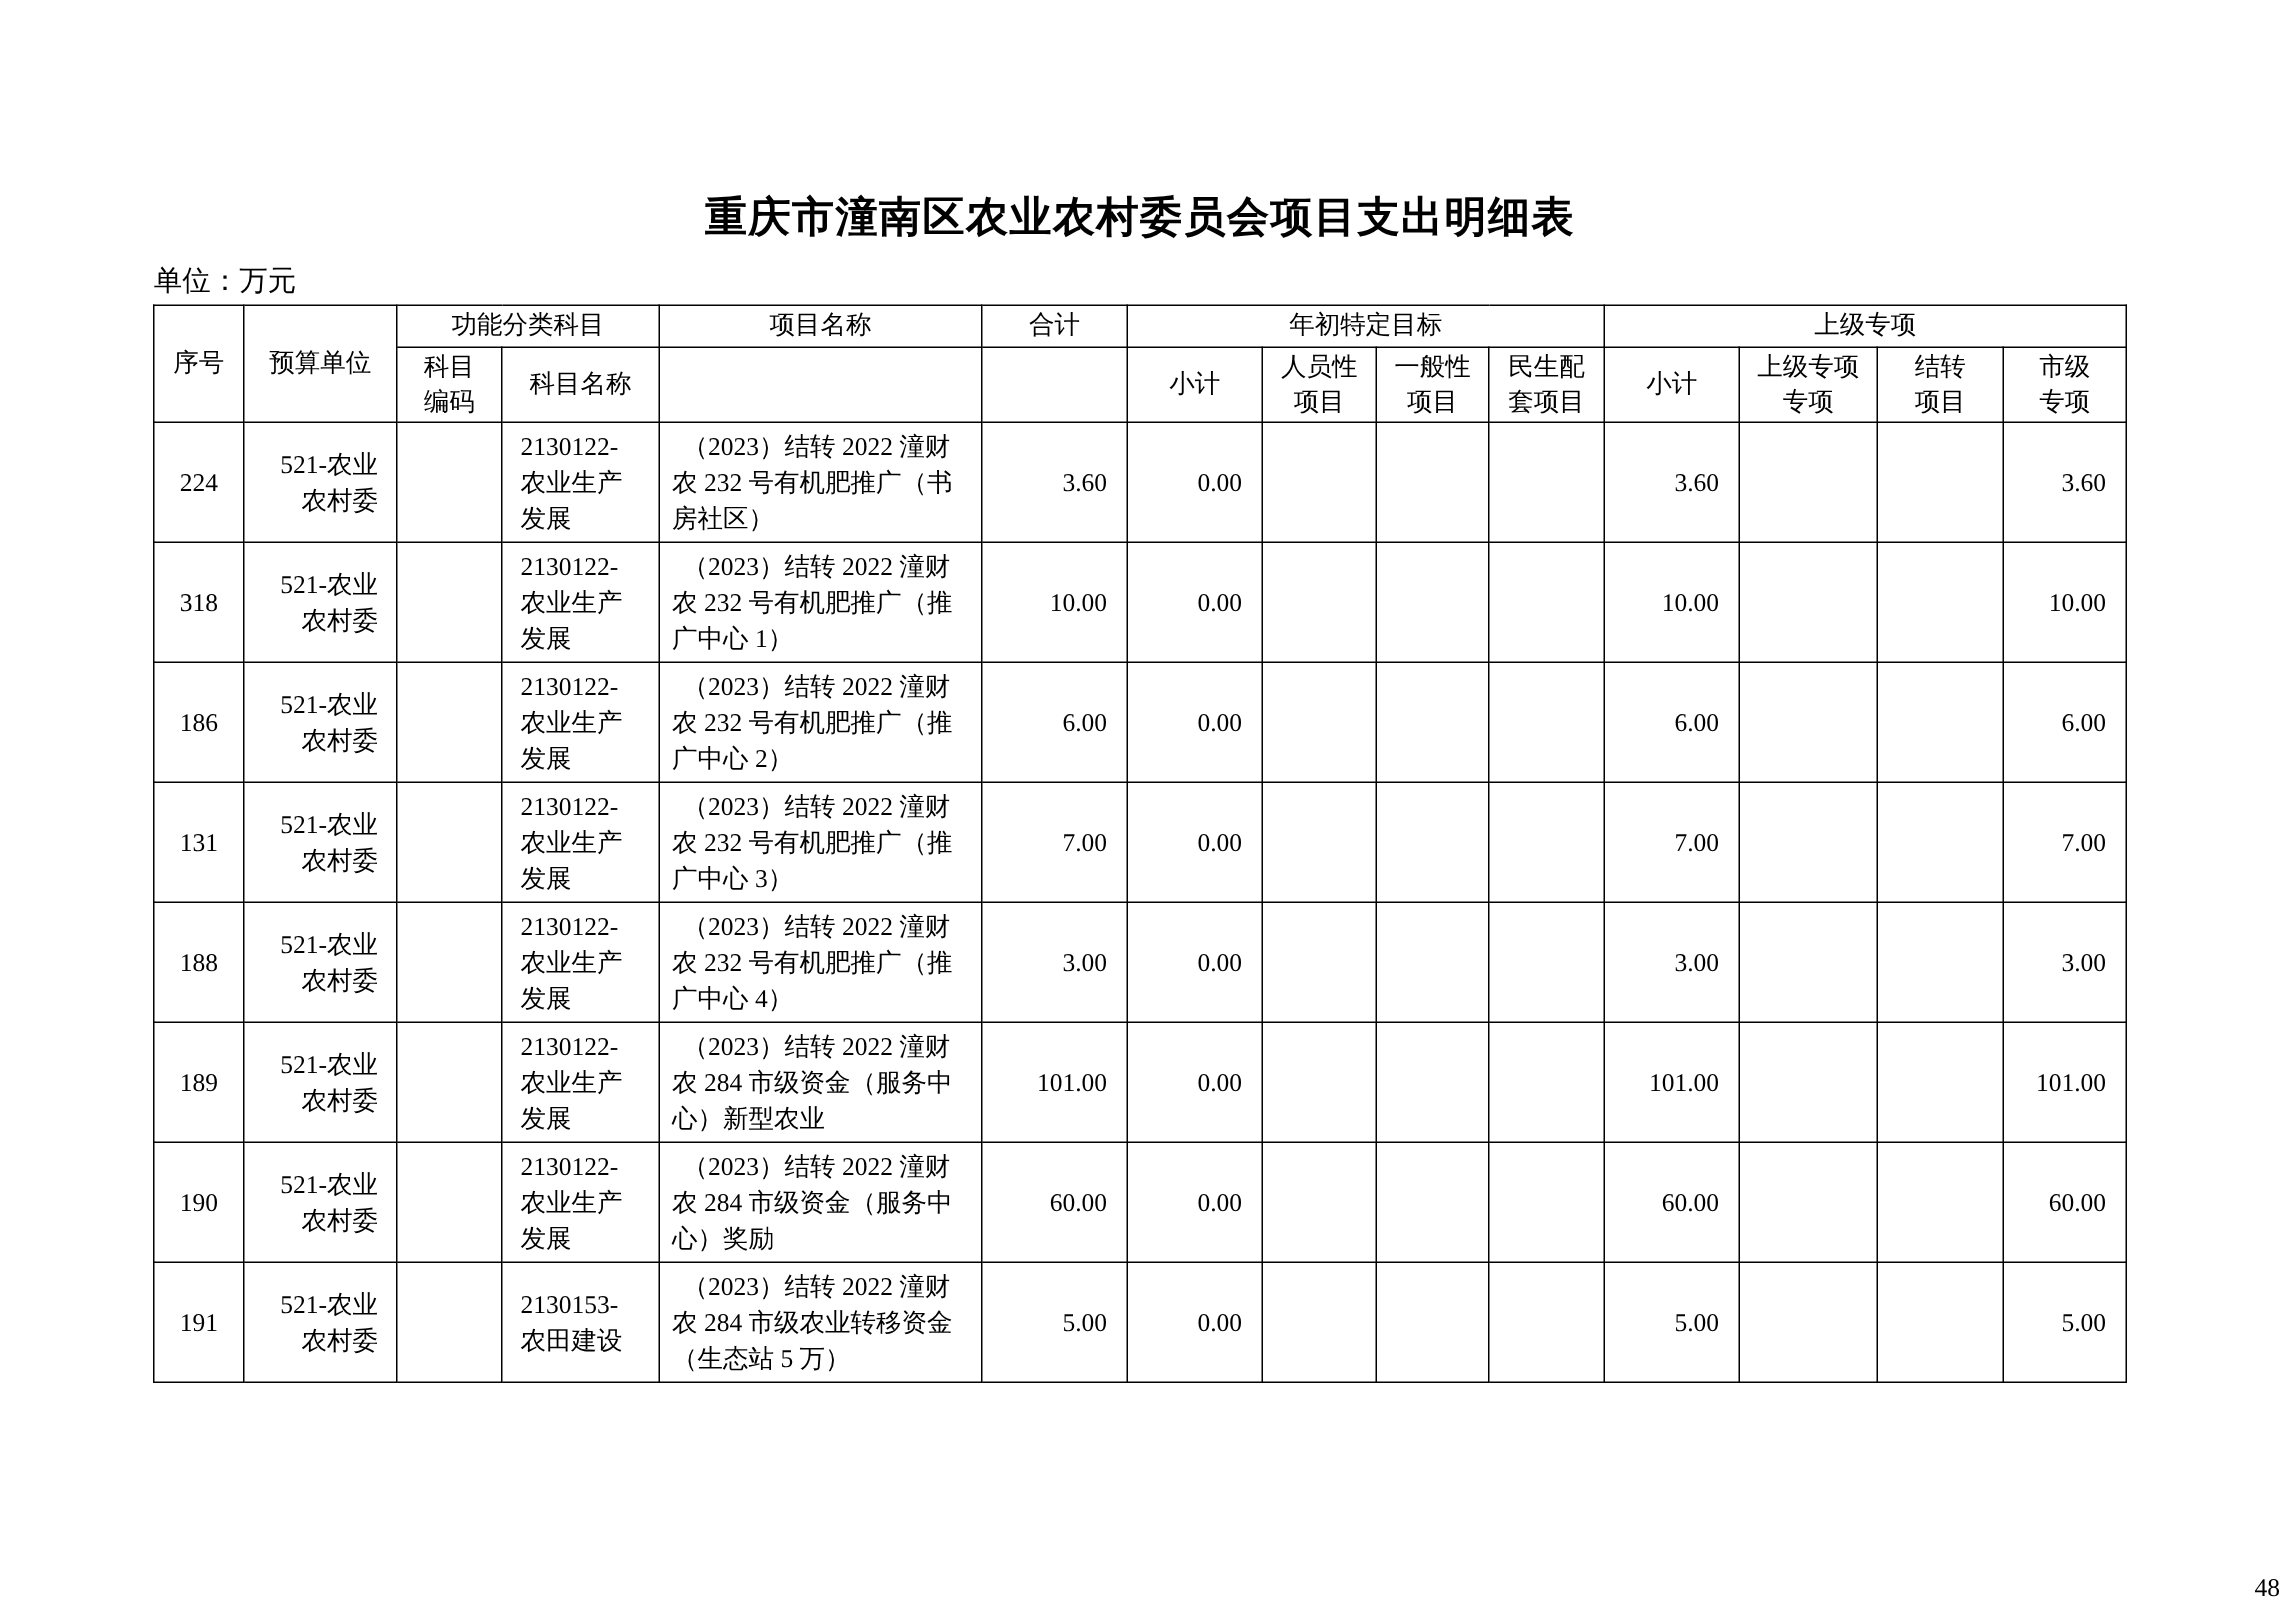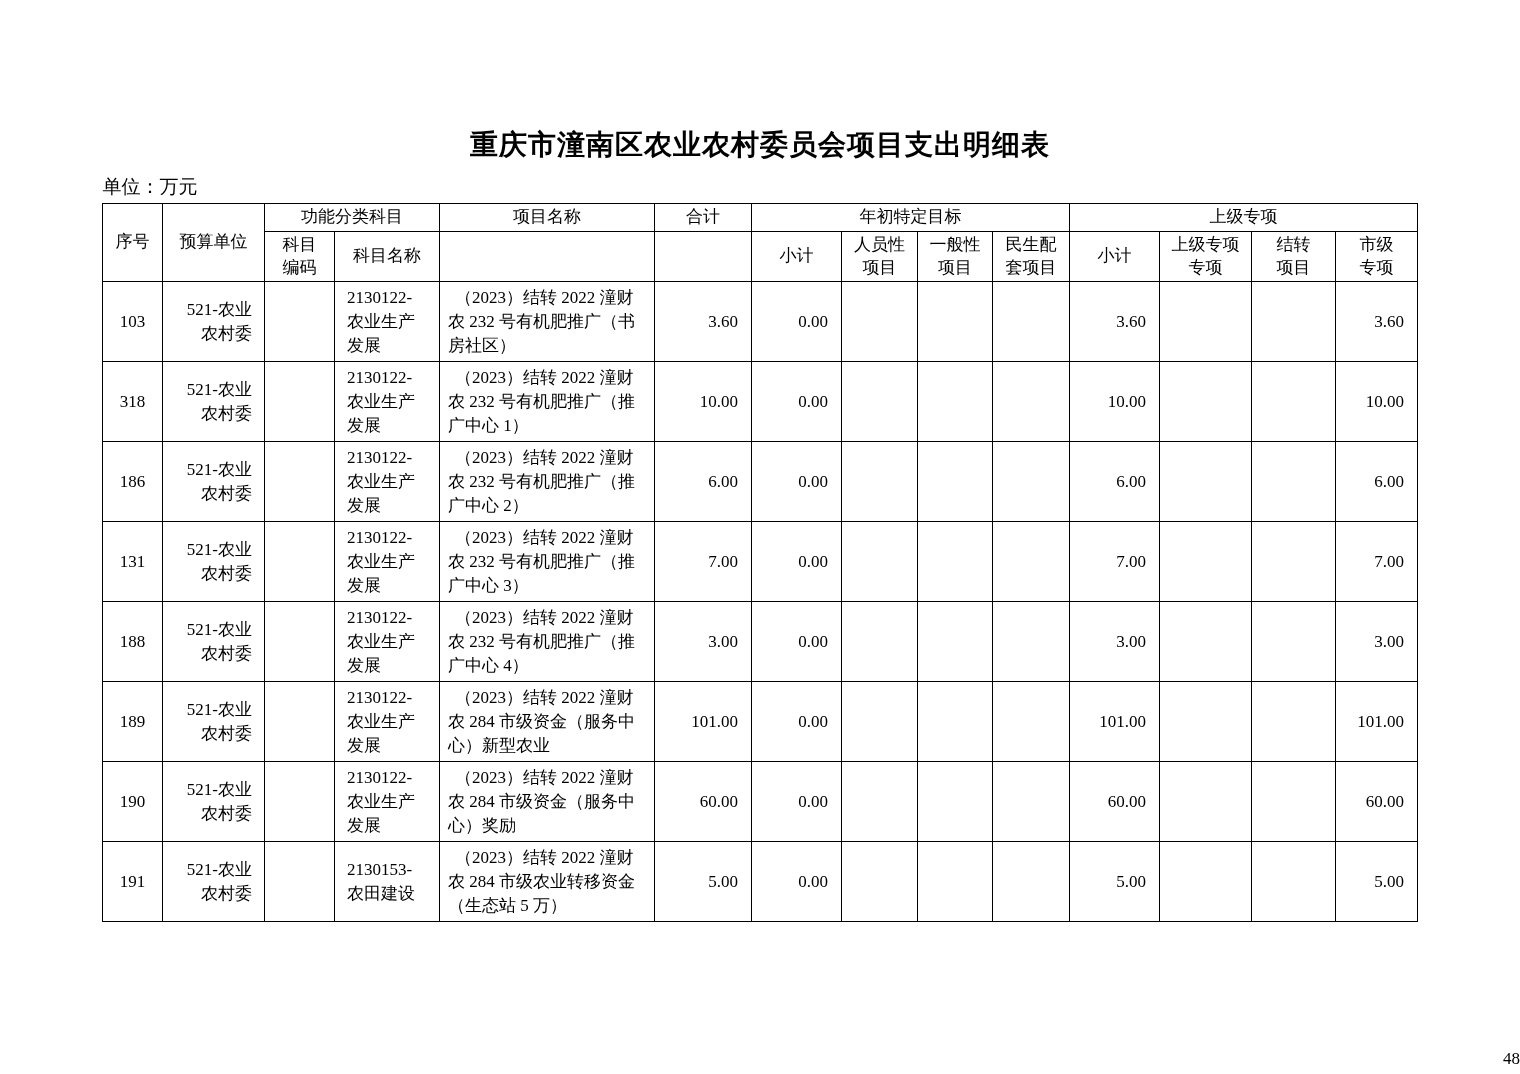--- a/index.html
+++ b/index.html
@@ -116,21 +116,21 @@
         <th class="hdr">小计</th>
         <th class="hdr">上级专项
 专项</th>
         <th class="hdr">结转
 项目</th>
         <th class="hdr">市级
 专项</th>
       </tr>
 
       <tr class="r-data">
-        <td class="c-seq">103</td>
+        <td class="c-seq">224</td>
         <td class="c-unit">521-农业农村委</td>
         <td class="c-code"></td>
         <td class="c-subj">2130122-农业生产发展</td>
         <td class="c-proj">（2023）结转 2022 潼财农 232 号有机肥推广（书房社区）</td>
         <td class="c-num">3.60</td>
         <td class="c-num">0.00</td>
         <td class="c-num"></td>
         <td class="c-num"></td>
         <td class="c-num"></td>
         <td class="c-num">3.60</td>

